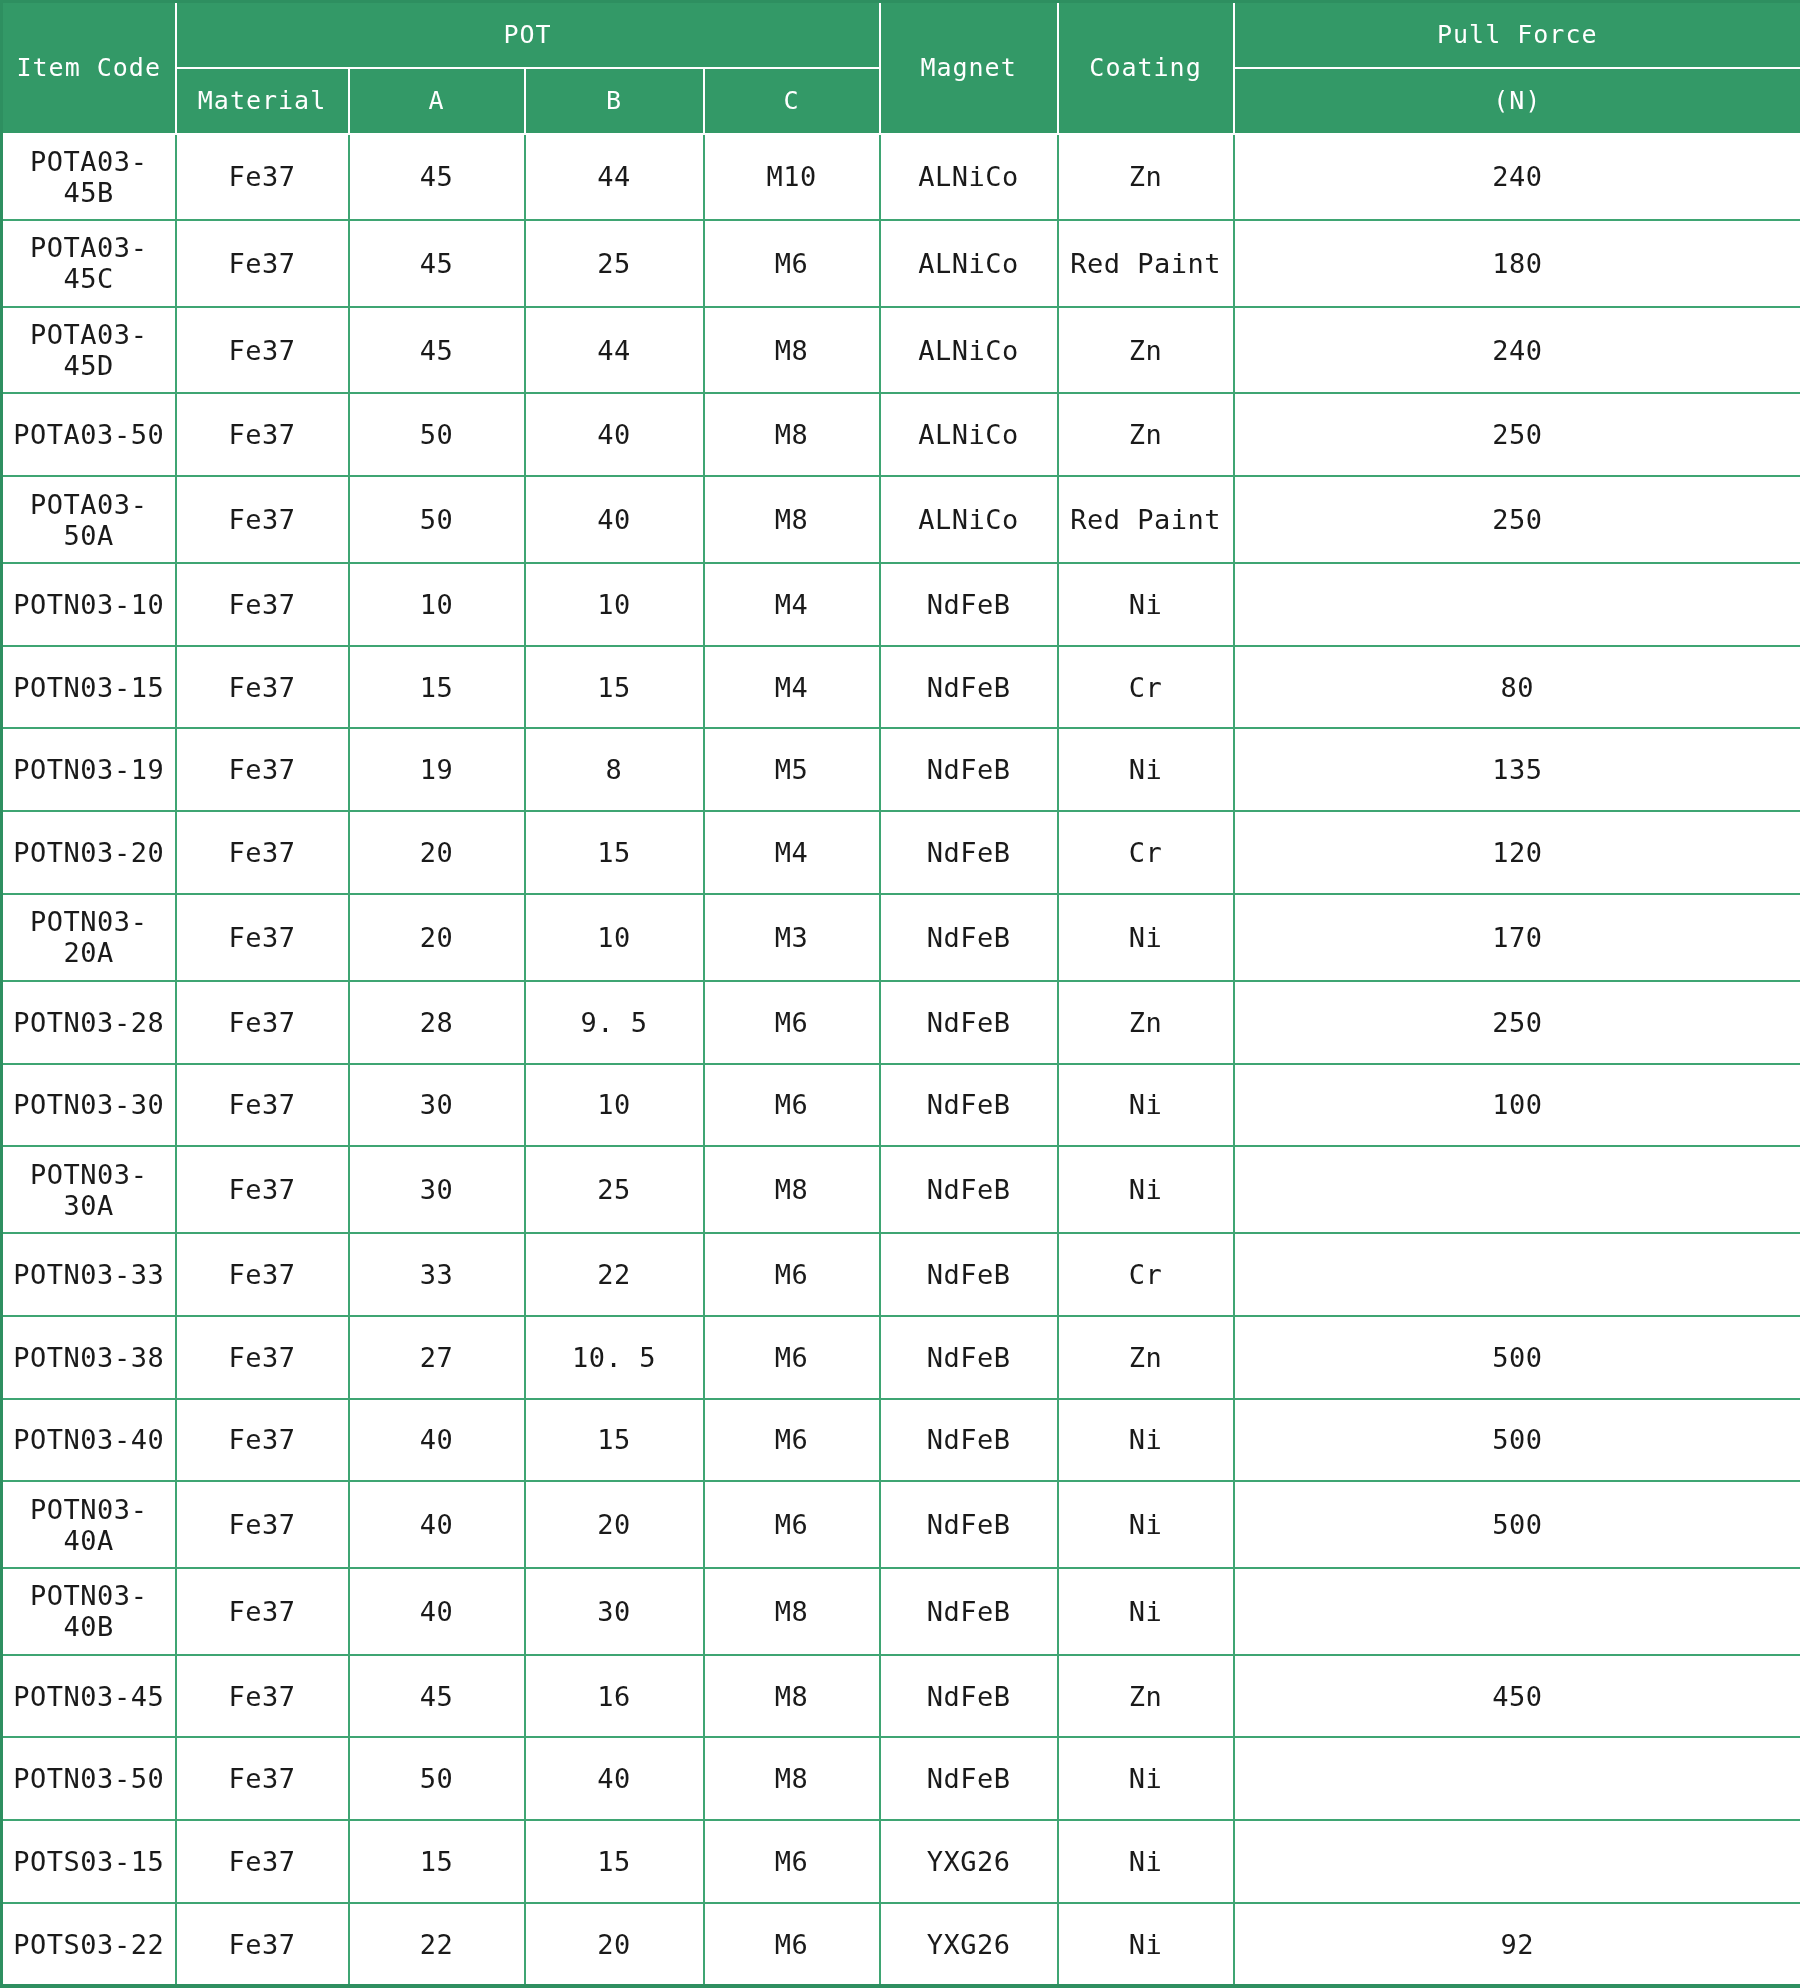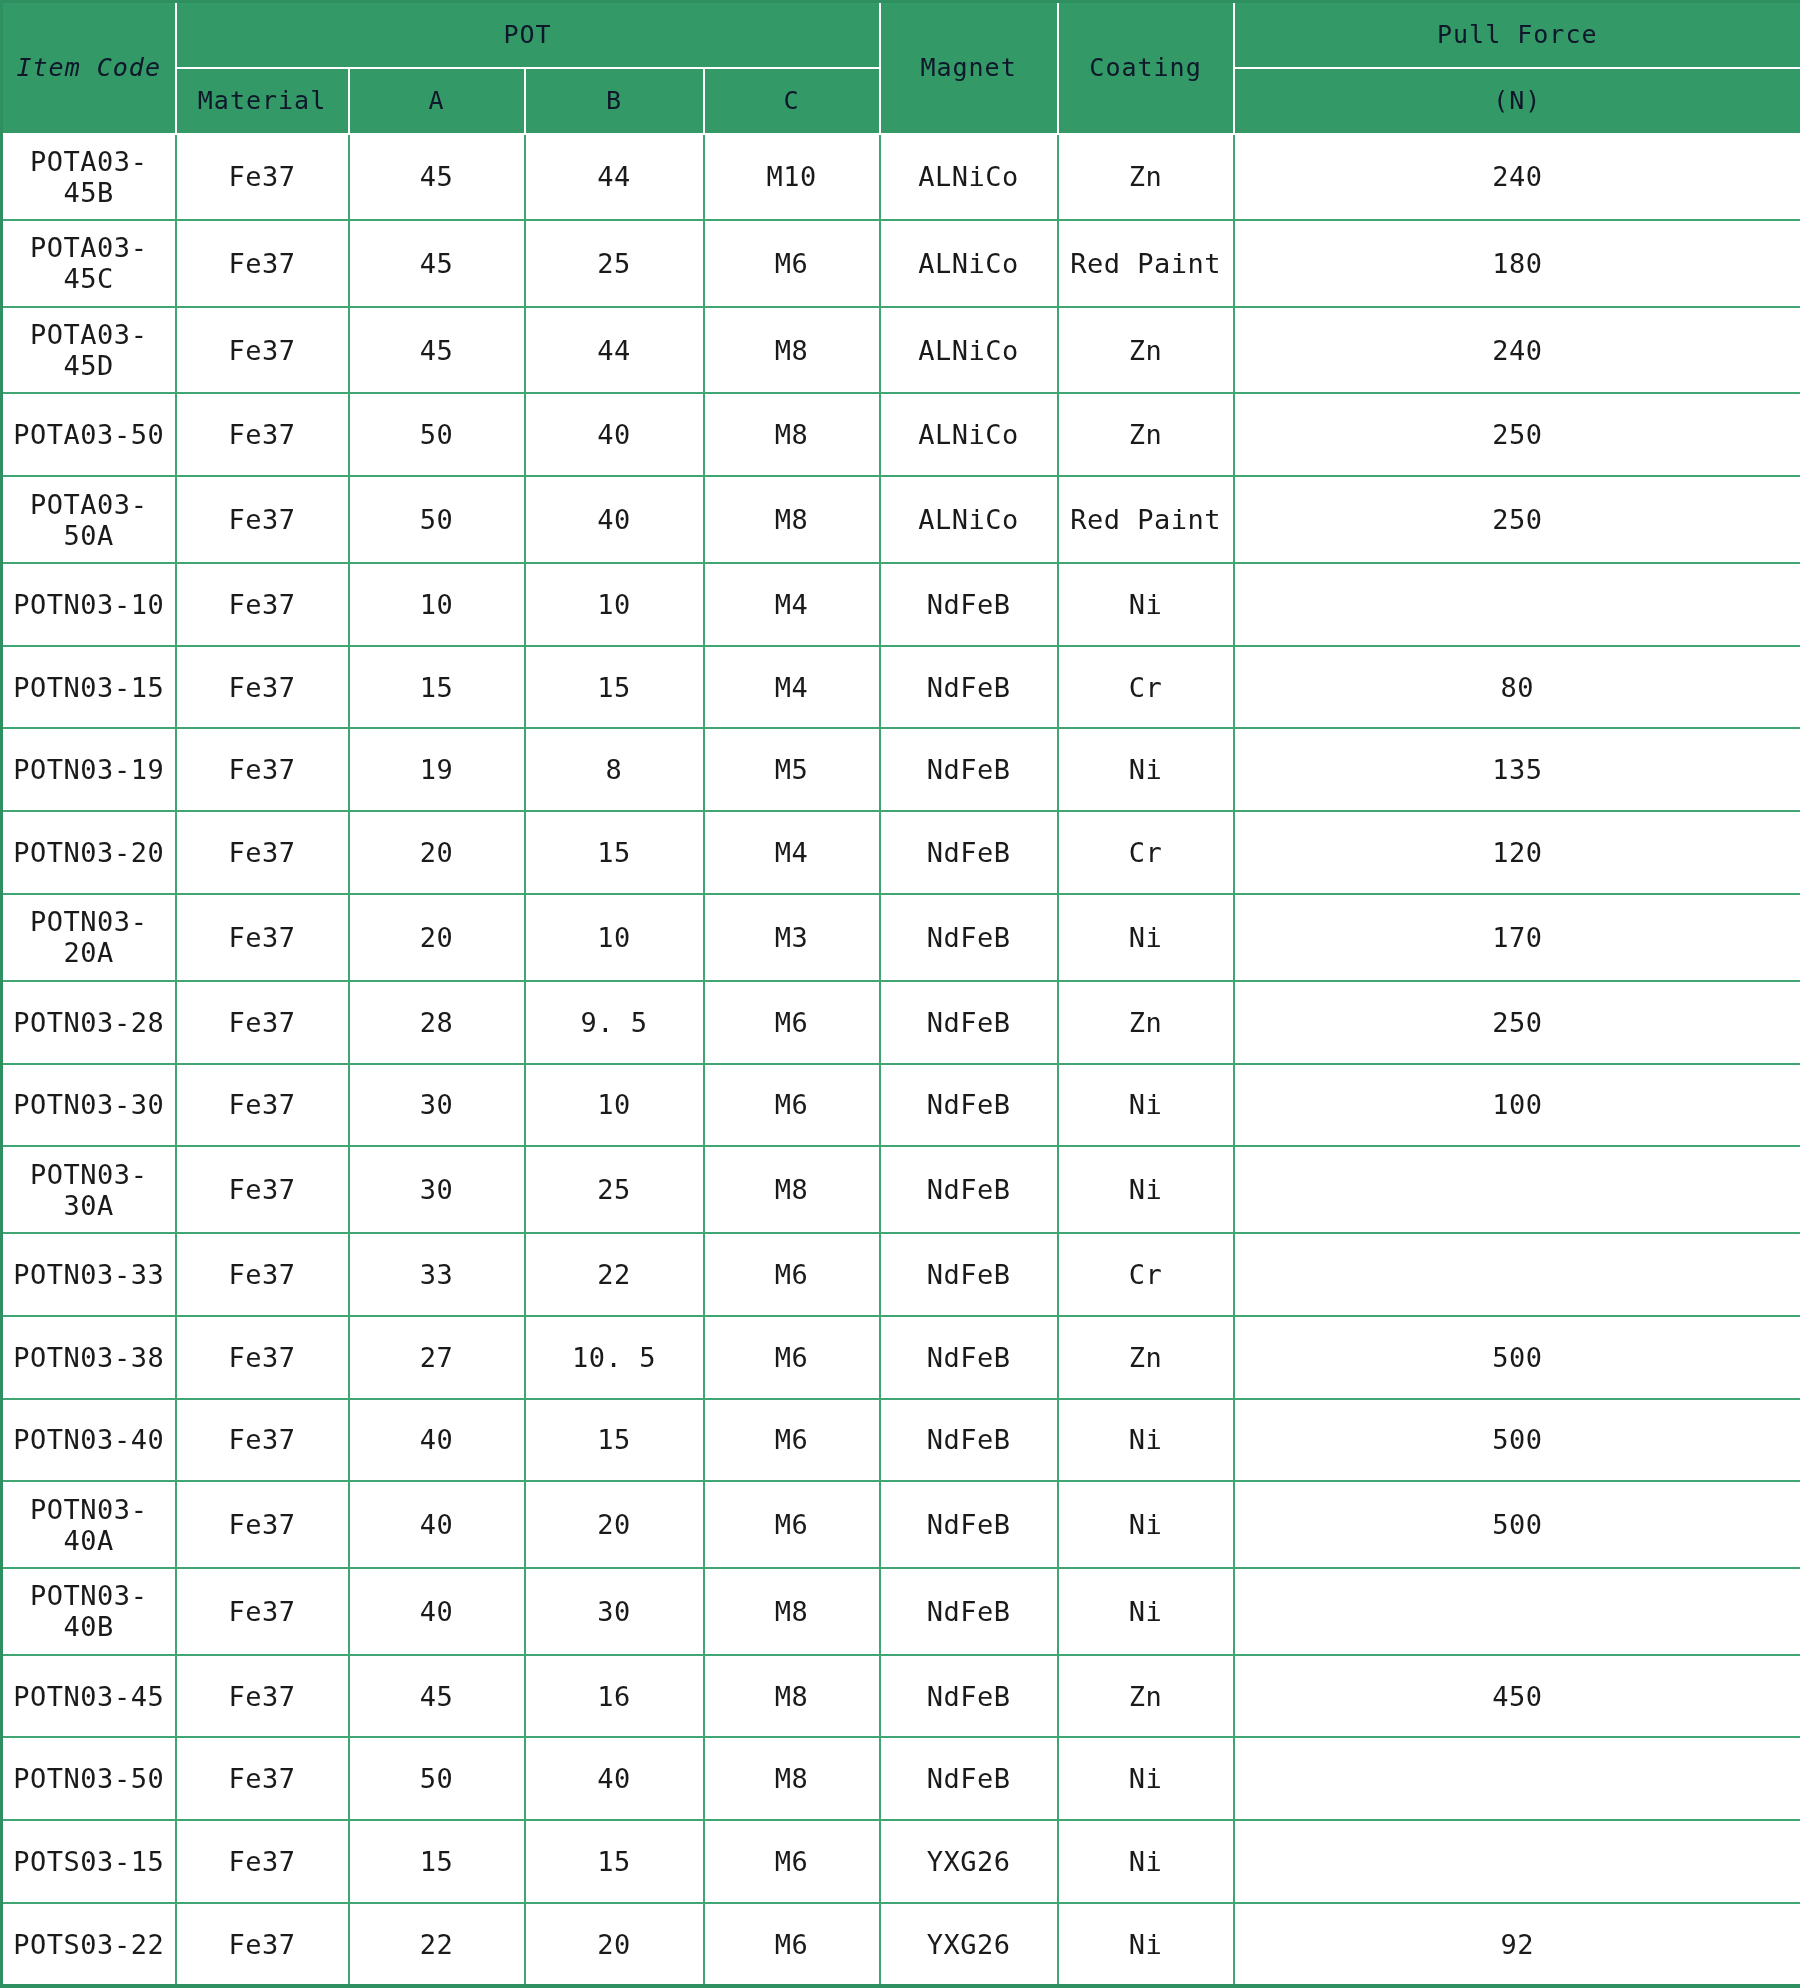--- a/index.html
+++ b/index.html
@@ -28,34 +28,34 @@
   col.c-a       { width: 176px; }
   col.c-b       { width: 179px; }
   col.c-c       { width: 176px; }
   col.c-magnet  { width: 178px; }
   col.c-coating { width: 176px; }
   col.c-pull    { width: 568px; }
 
   
   #spec-table thead th {
     background: #339967;
-    color: #0f172a;
+    color: #ffffff;
     border: 2px solid #ffffff;
     font-weight: normal;
     font-size: 25px;
     letter-spacing: 1px;
     text-align: center;
     vertical-align: middle;
     padding: 4px 2px;
   }
   #spec-table thead tr.hrow1 th { height: 66px; }
   #spec-table thead tr.hrow2 th { height: 66px; }
 
   
-  #spec-table thead th.edge-left   { border-left: 3px solid #2e8f60; font-style: italic; }
+  #spec-table thead th.edge-left   { border-left: 3px solid #2e8f60; }
   #spec-table thead th.edge-right  { border-right: 3px solid #2e8f60; }
   #spec-table thead th.edge-top    { border-top: 3px solid #2e8f60; }
 
   
   #spec-table tbody td {
     border: 2px solid #3fa573;
     text-align: center;
     vertical-align: middle;
     font-size: 27px;
     color: #1a1a1a;

